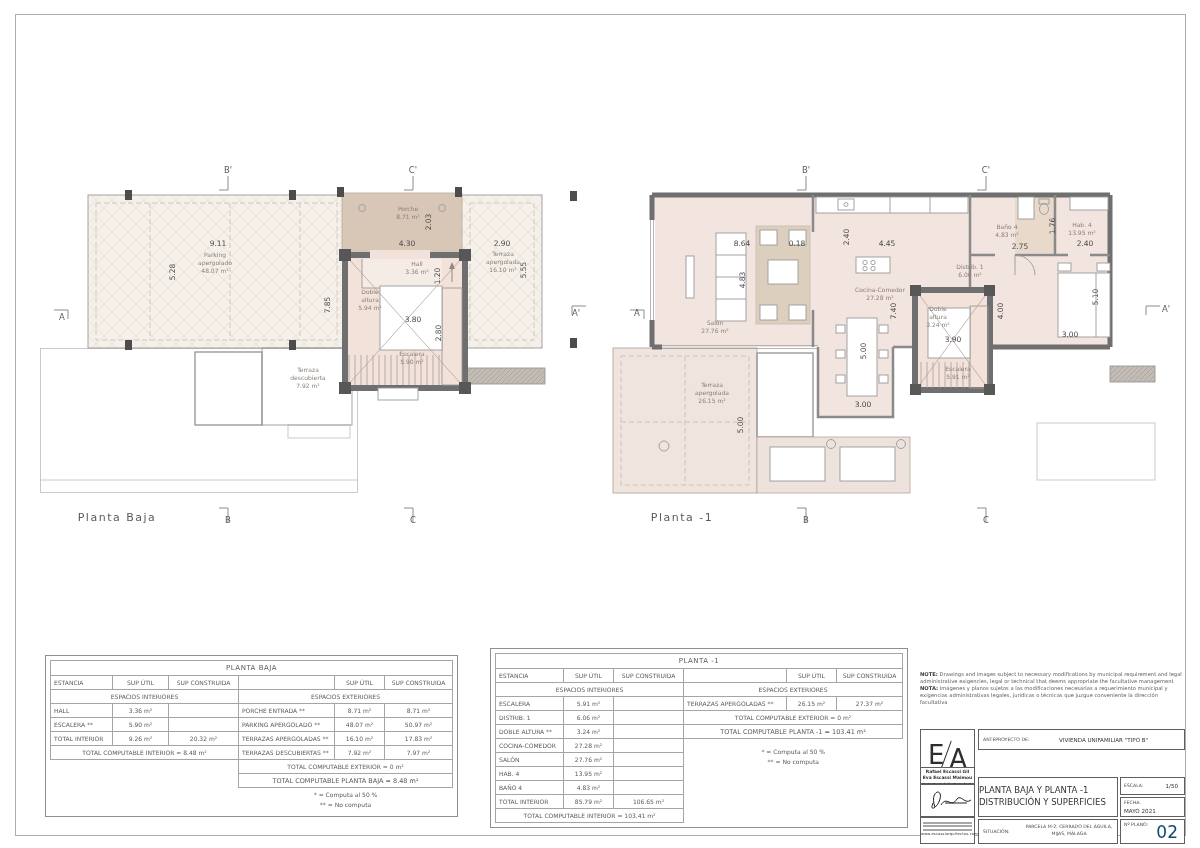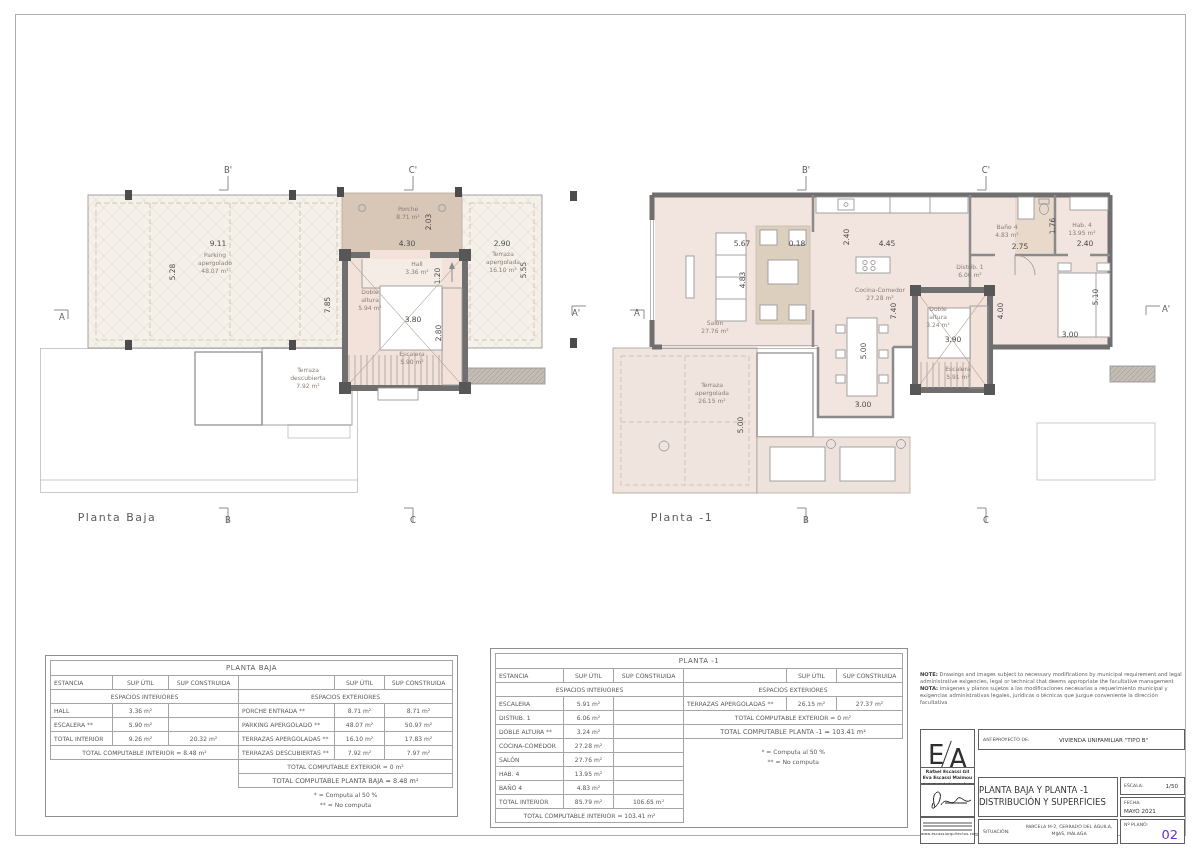--- a/index.html
+++ b/index.html
@@ -342,21 +342,21 @@
   </div>
   <div class="lbl room" style="left:958px;top:373px;width:40px">
     <div>Escalera</div>
     <div>5.91 m²</div>
   </div>
   <div class="lbl room" style="left:712px;top:393px;width:46px">
     <div>Terraza apergolada</div>
     <div>26.15 m²</div>
   </div>
 
-  <div class="lbl dim" style="left:742px;top:243px">5.67</div>
+  <div class="lbl dim" style="left:742px;top:243px">8.64</div>
   <div class="lbl dim" style="left:797px;top:243px">0.18</div>
   <div class="lbl dim vdim" style="left:846px;top:237px">2.40</div>
   <div class="lbl dim" style="left:887px;top:243px">4.45</div>
   <div class="lbl dim vdim" style="left:742px;top:280px">4.83</div>
   <div class="lbl dim vdim" style="left:893px;top:311px">7.40</div>
   <div class="lbl dim vdim" style="left:863px;top:351px">5.00</div>
   <div class="lbl dim" style="left:863px;top:404px">3.00</div>
   <div class="lbl dim" style="left:1020px;top:246px">2.75</div>
   <div class="lbl dim vdim" style="left:1052px;top:226px">1.76</div>
   <div class="lbl dim" style="left:1085px;top:243px">2.40</div>
@@ -575,15 +575,15 @@
   <div class="box" style="left:1120px;top:797px;width:65px;height:20px">
     <span class="tb-lab" style="position:absolute;left:3px;top:2px">FECHA:</span>
     <span class="tb-val" style="position:absolute;left:3px;top:10px">MAYO 2021</span>
   </div>
   <div class="box" style="left:978px;top:819px;width:140px;height:25px">
     <span class="tb-lab" style="position:absolute;left:4px;top:9px">SITUACIÓN:</span>
     <span class="tb-lab" style="position:absolute;left:44px;top:4px;width:92px;text-align:center;white-space:normal;line-height:1.5">PARCELA M-2, CERRADO DEL ÁGUILA, MIJAS, MÁLAGA</span>
   </div>
   <div class="box" style="left:1120px;top:819px;width:65px;height:25px">
     <span class="tb-lab" style="position:absolute;left:3px;top:2px">Nº PLANO:</span>
-    <span style="position:absolute;right:6px;bottom:1px;font-size:13px;color:#6d28d9">02</span>
+    <span style="position:absolute;right:6px;bottom:1px;font-size:17px;color:#0c4a6e">02</span>
   </div>
 </div>
 
 </body></html>

